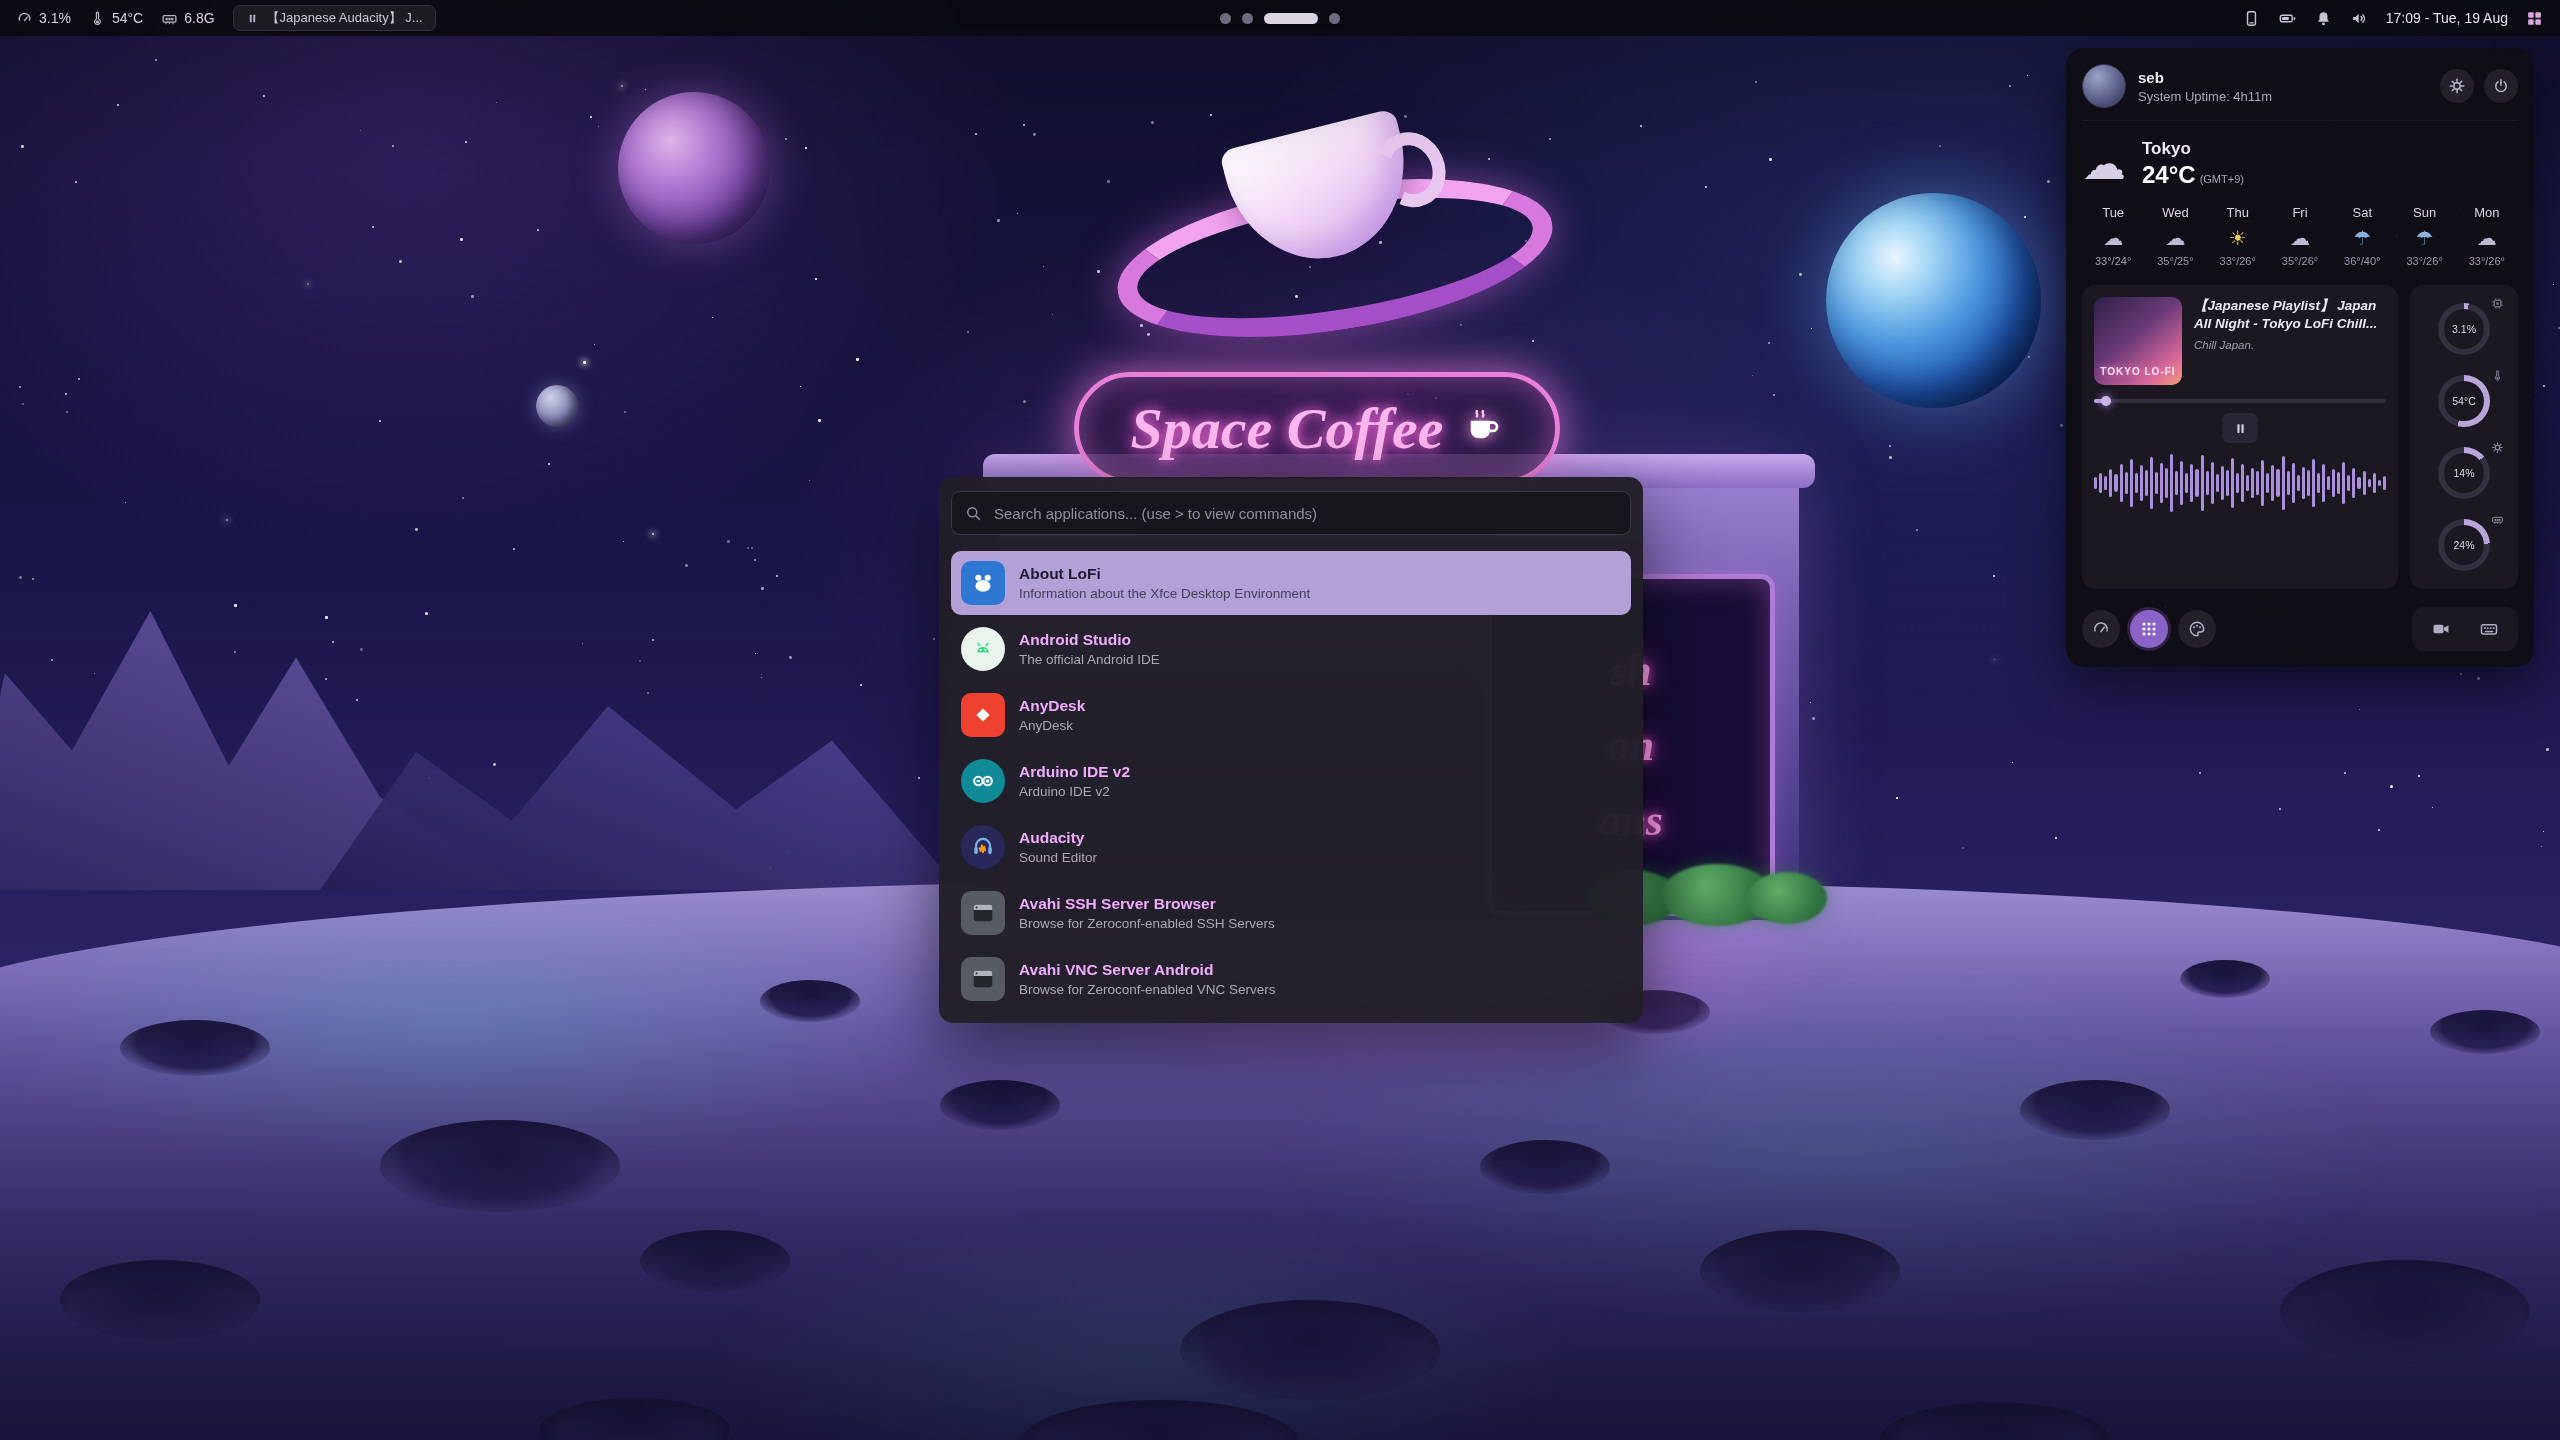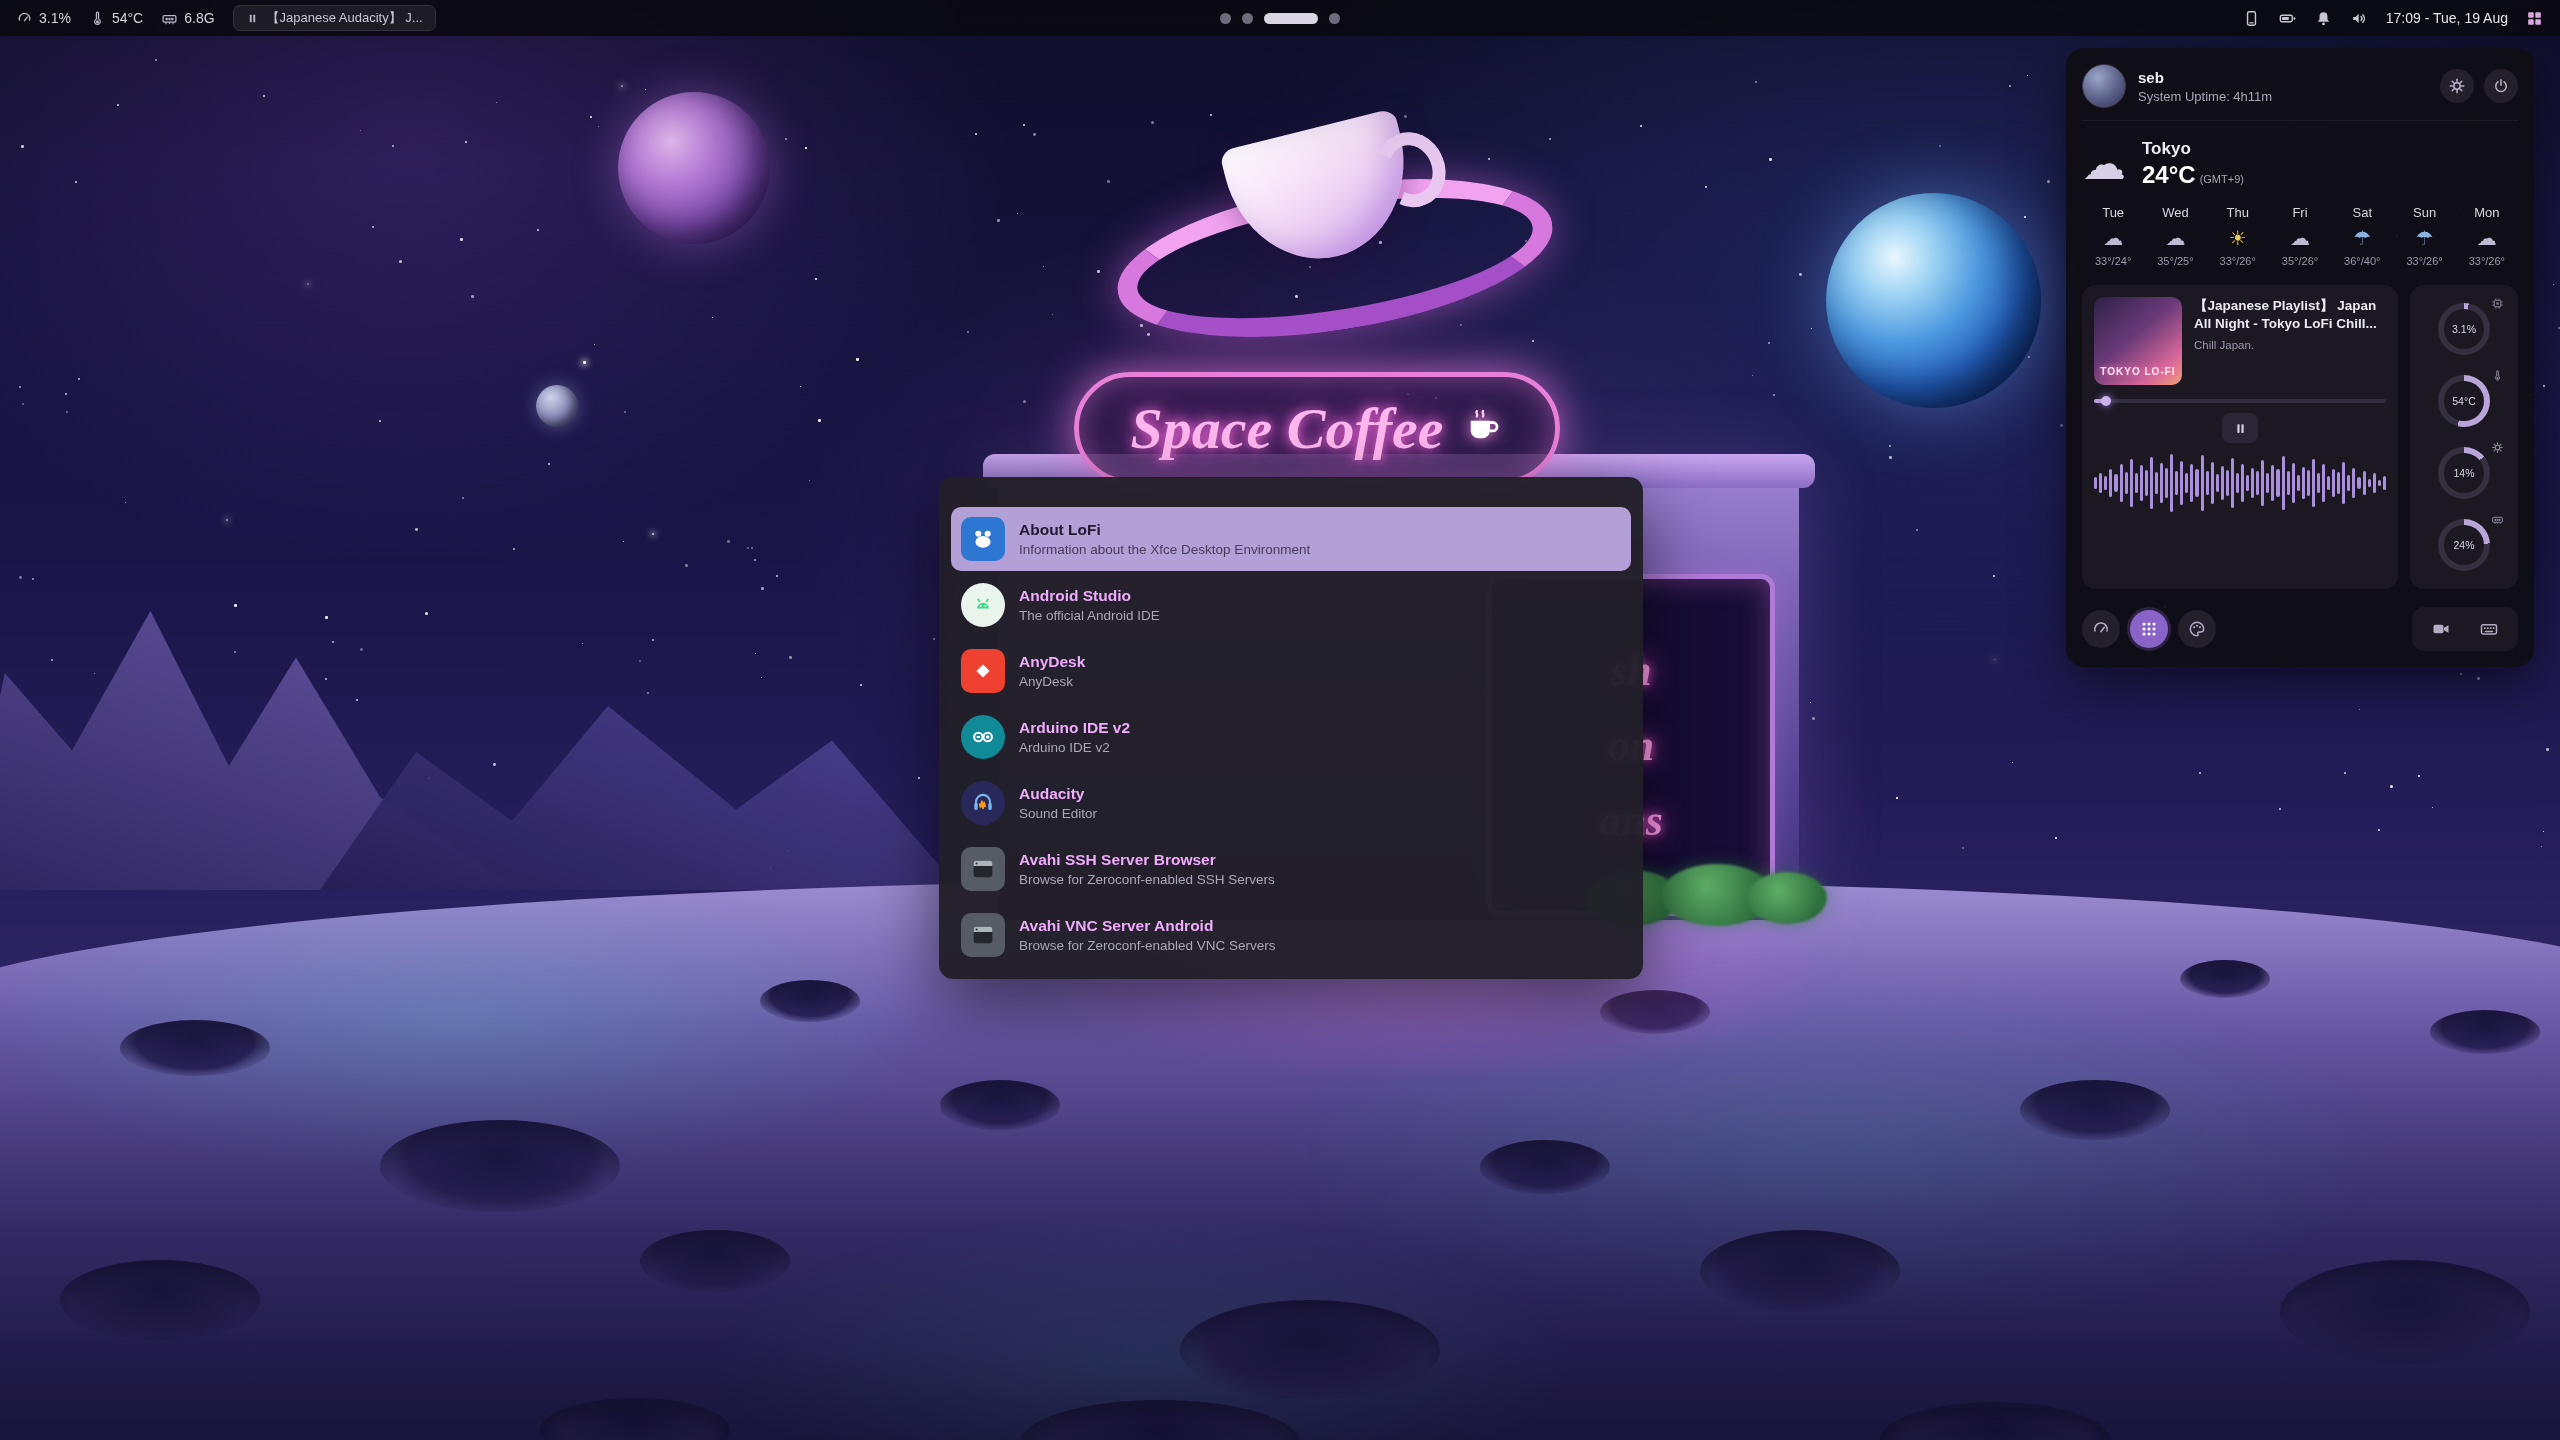--- a/index.html
+++ b/index.html
@@ -578,20 +578,29 @@
           <rect x="4" y="4" width="7" height="7" rx="1.5"></rect>
           <rect x="13" y="4" width="7" height="7" rx="1.5"></rect>
           <rect x="4" y="13" width="7" height="7" rx="1.5"></rect>
           <rect x="13" y="13" width="7" height="7" rx="1.5"></rect>
         </svg>
       </span>
   </div>
 </header>
 
 <div class="launcher">
+  <div class="search-box">
+    <span class="search-icon">
+        <svg viewBox="0 0 24 24">
+          <circle cx="11" cy="11" r="6" fill="none" stroke="currentColor" stroke-width="2"></circle>
+          <line x1="15.6" y1="15.6" x2="20.5" y2="20.5" stroke="currentColor" stroke-width="2" stroke-linecap="round"></line>
+        </svg>
+      </span>
+    <input class="search-input" value="" placeholder="Search applications... (use &gt; to view commands)" style="">
+  </div>
   <div id="launcher-results">
   <div class="app-row selected">
     <span class="app-icon" style="background: rgb(45, 119, 210);">
           <svg viewBox="0 0 24 24" fill="#ffffff">
             <circle cx="8" cy="7.5" r="2.6"></circle>
             <circle cx="16" cy="7.5" r="2.6"></circle>
             <ellipse cx="12" cy="14.5" rx="6.5" ry="5"></ellipse>
           </svg>
         </span>
     <div class="app-text">
@@ -777,21 +786,21 @@
   </div>
 </div>
   </div>
 
   <div class="media-row">
     <div class="player-card">
       <div class="player-top">
         <div class="album-art">
           <span class="art-label">TOKYO LO-FI</span>
         </div>
-        <div style="min-width:0;">
+        <div style="min-width:0;font-style:italic;">
           <div class="track-title">【Japanese Playlist】 Japan All Night - Tokyo LoFi Chill...</div>
           <div class="track-sub">Chill Japan.</div>
         </div>
       </div>
       <div class="progress">
         <div class="progress-fill" id="progress-fill" style="width: 4%;"></div>
         <div class="progress-knob" id="progress-knob" style="left: 4%;"></div>
       </div>
       <div class="player-controls">
         <button class="pause-btn">

